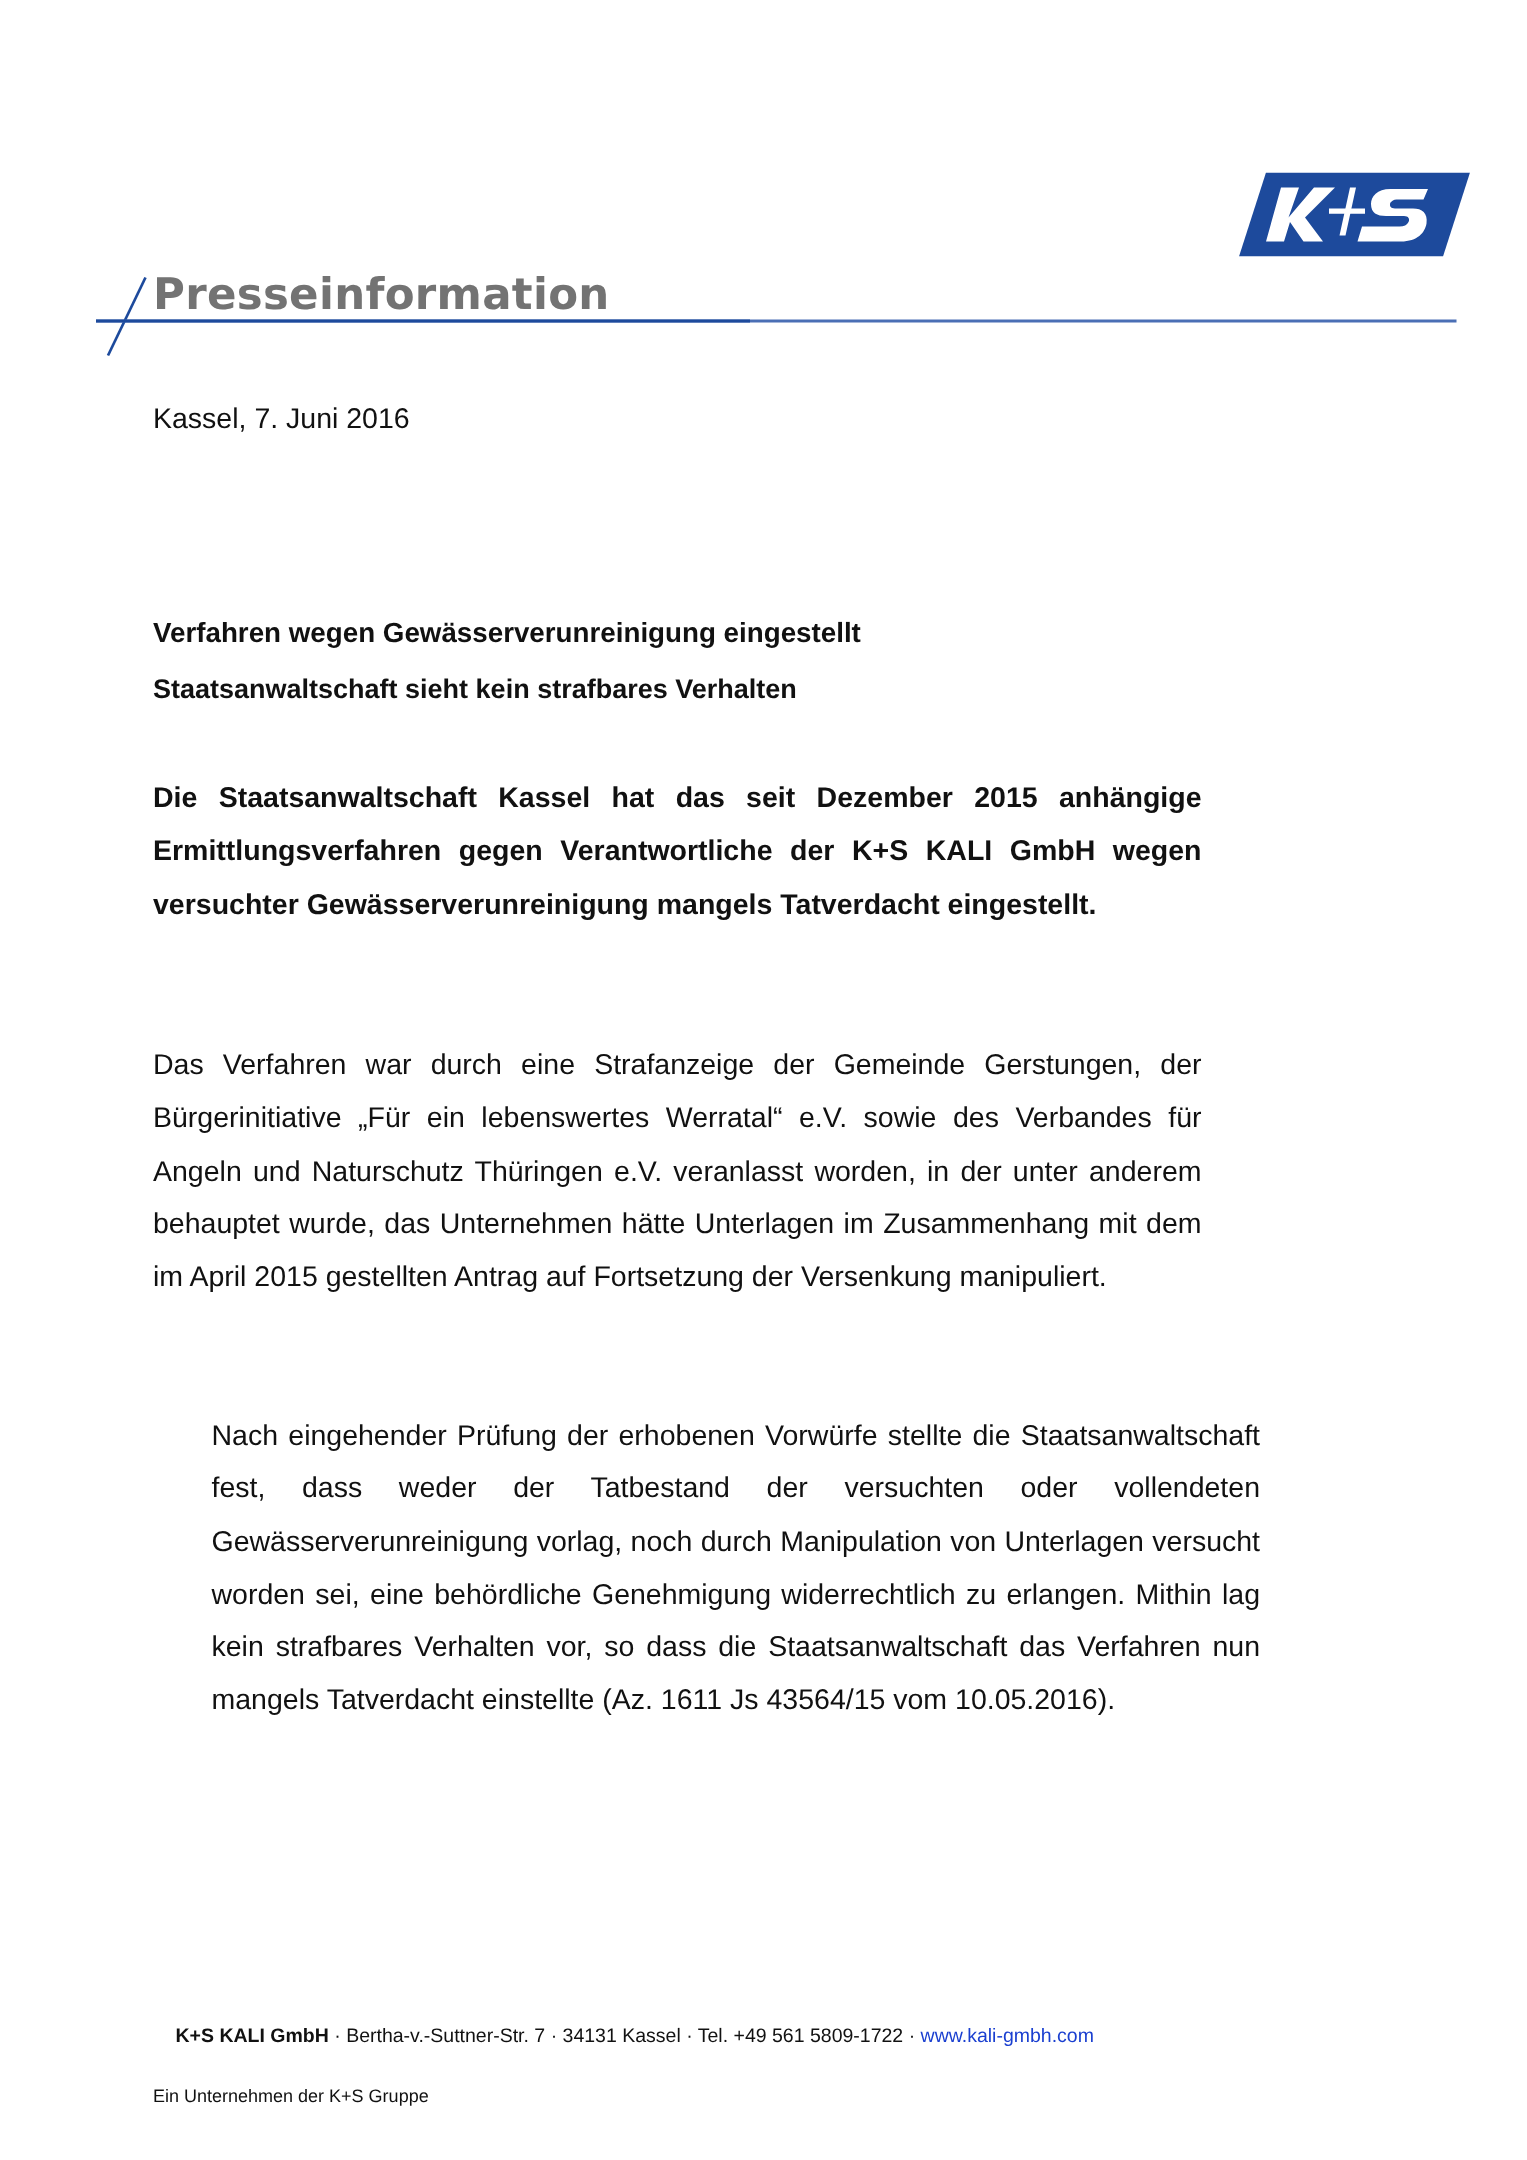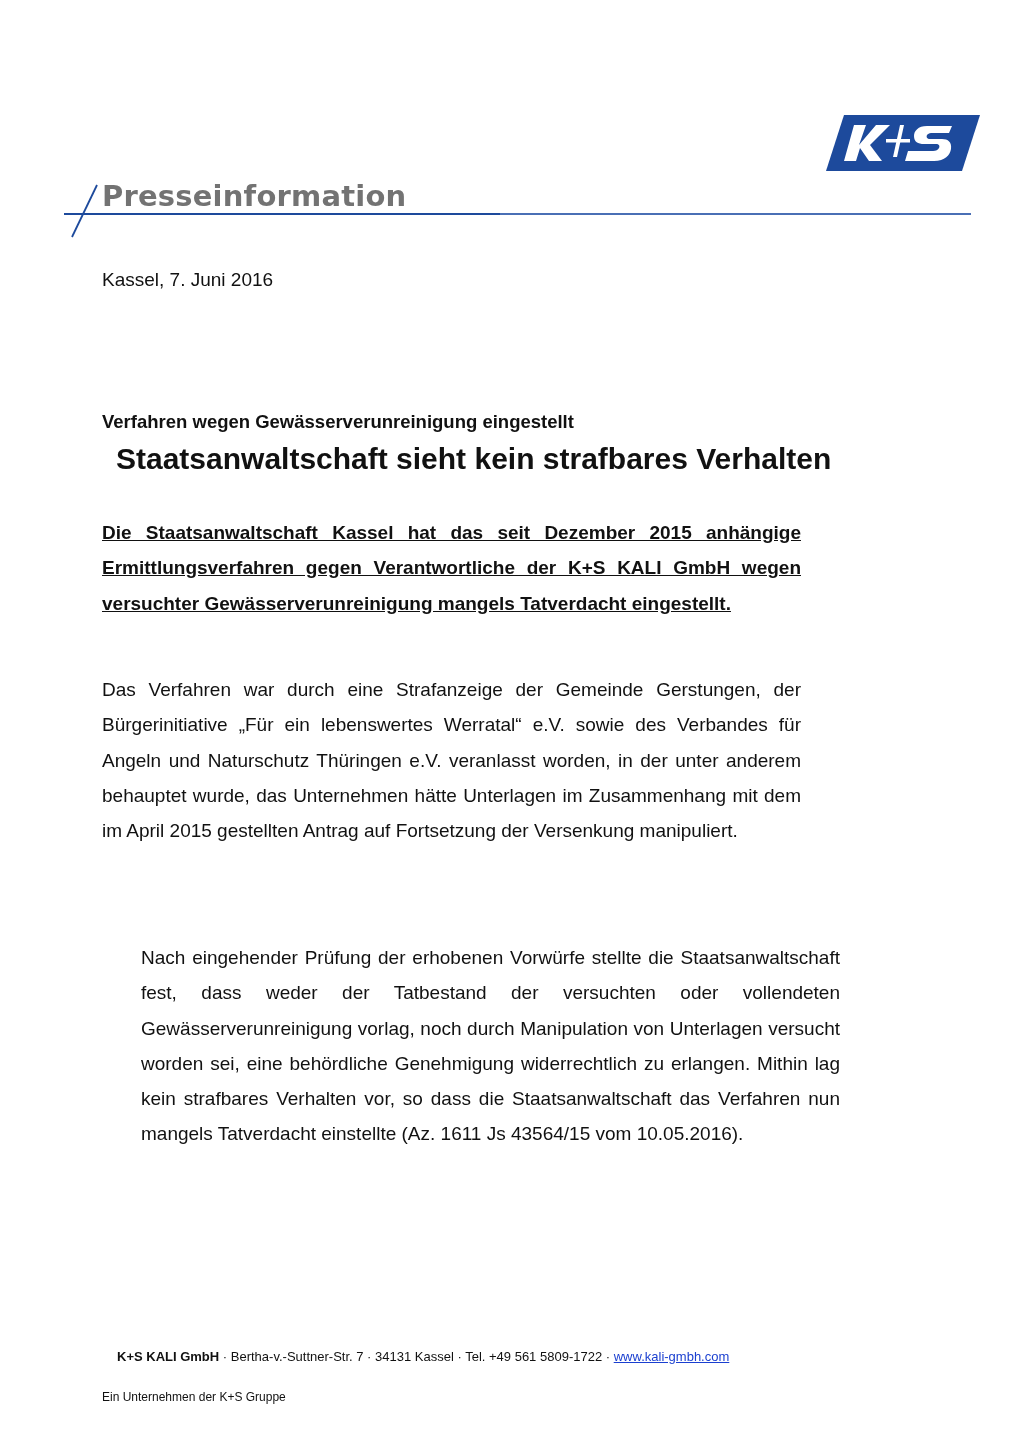--- a/index.html
+++ b/index.html
@@ -69,58 +69,56 @@
       position: absolute;
       left: 102px;
       top: 410px;
       font-weight: bold;
       font-size: 18.5px;
       line-height: 24px;
       white-space: nowrap;
     }
     .headline {
       position: absolute;
-      left: 116px;
+      left: 102px;
       top: 444px;
       font-weight: bold;
-      font-size: 30px;
+      font-size: 18px;
       line-height: 30px;
       white-space: nowrap;
     }
     .para {
       position: absolute;
       left: 102px;
       width: 699px;
       font-size: 19px;
       line-height: 35.3px;
       text-align: justify;
       margin: 0;
     }
     .para.lead {
       font-weight: bold;
       top: 515px;
-      text-decoration: underline;
     }
-    .para.p1 { top: 672px; }
+    .para.p1 { top: 693px; }
     .para.p2 { top: 940px; margin-left: 39px; }
     .footer-line {
       position: absolute;
       left: 102px;
       top: 1348px;
       font-size: 13px;
       line-height: 17px;
       white-space: nowrap;
     }
     .footer-line .company {
       font-weight: bold;
       padding-left: 15px;
     }
     .footer-line a {
       color: #1a3fd0;
-      text-decoration: underline;
     }
     .footer-group {
       position: absolute;
       left: 102px;
       top: 1389px;
       font-size: 12px;
       line-height: 16px;
       white-space: nowrap;
     }
   </style>

